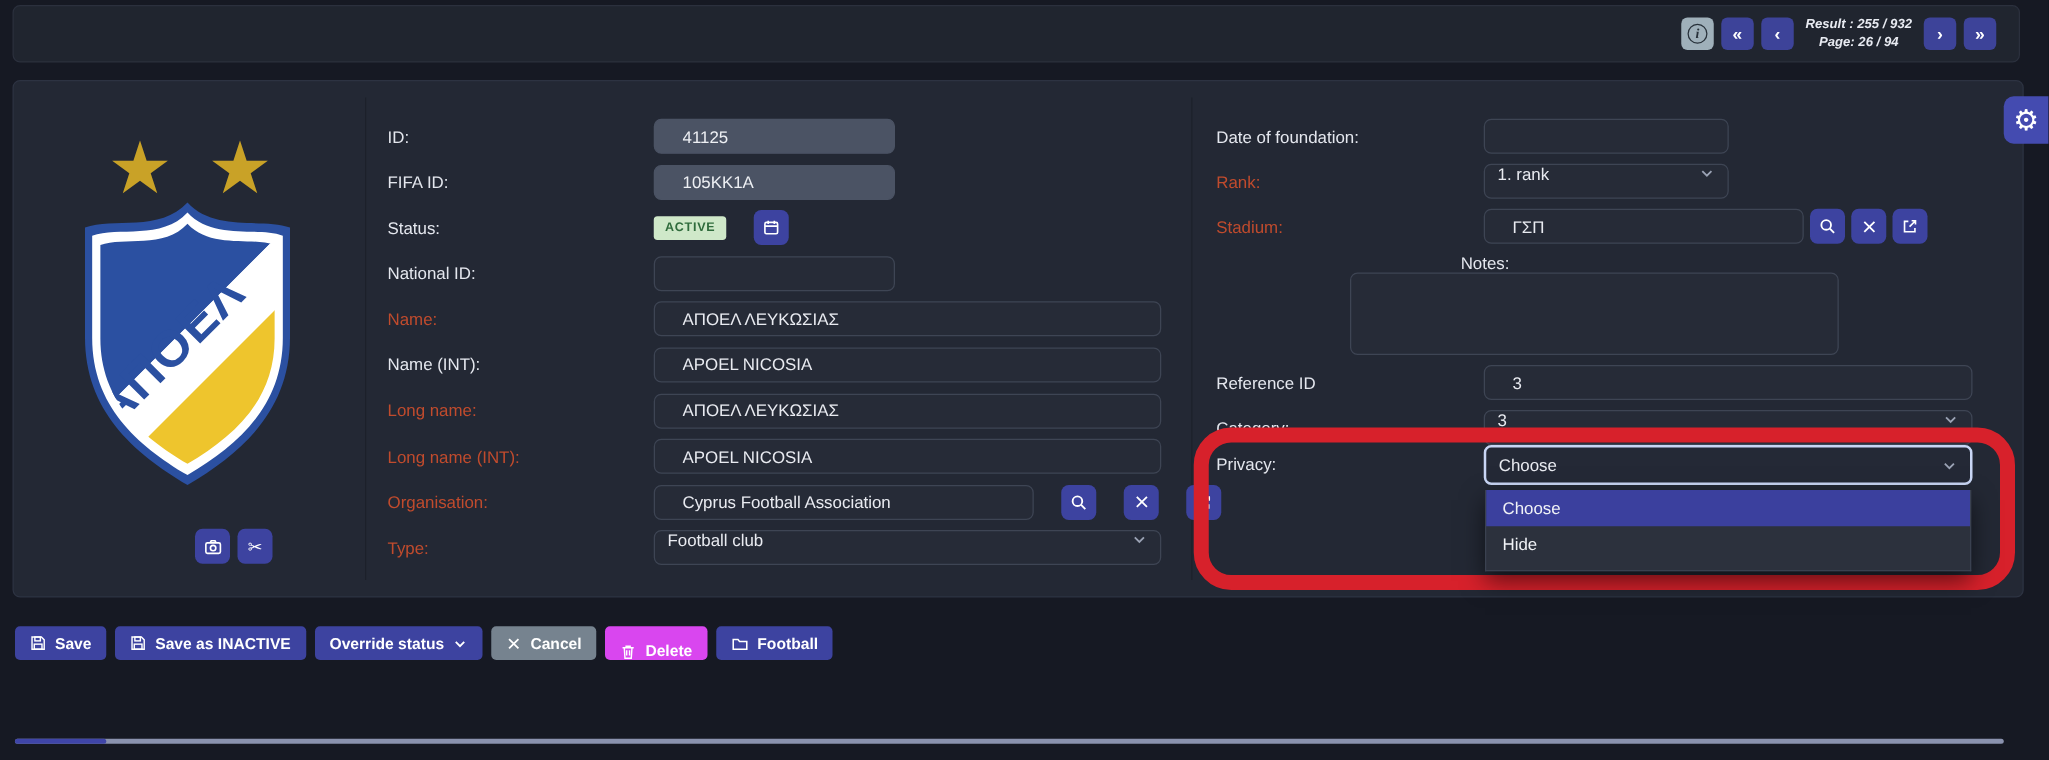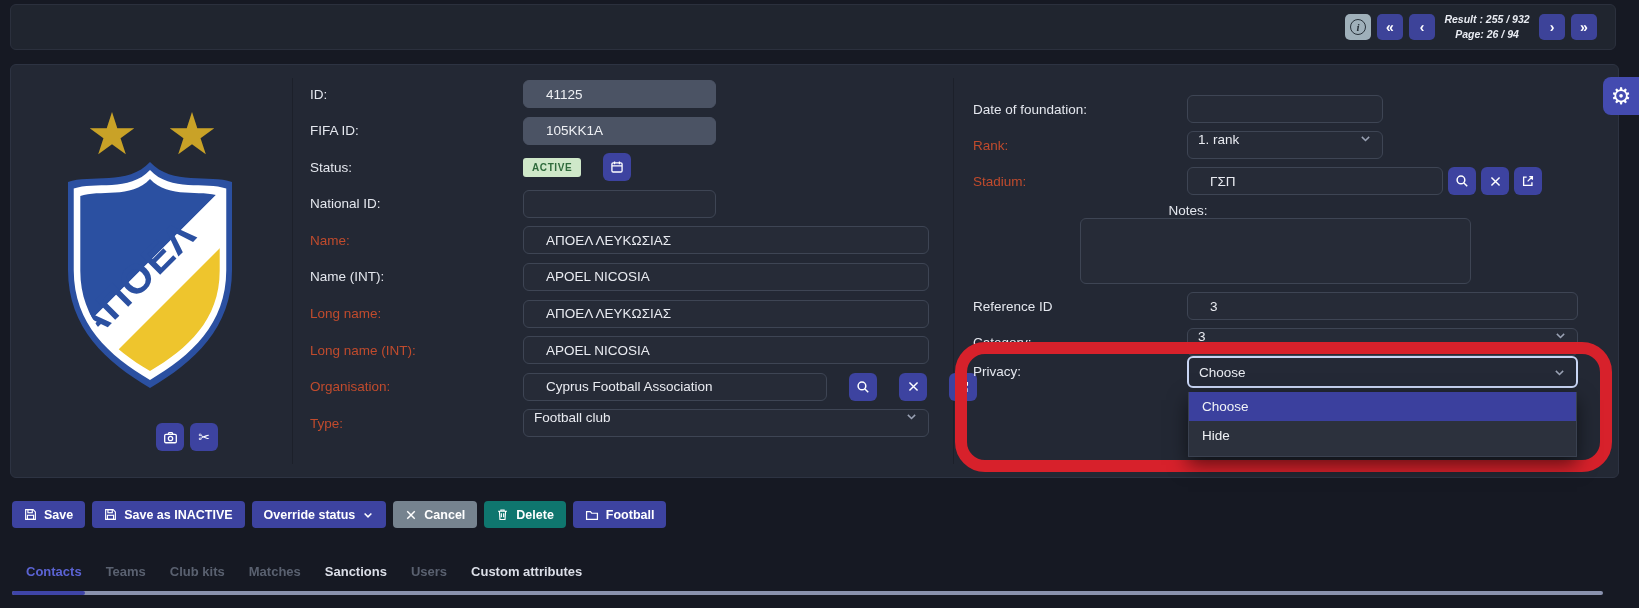--- a/index.html
+++ b/index.html
@@ -29,21 +29,21 @@
 
   
   .logo-wrap { position:absolute; left:38px; top:98px; width:224px; }
   .logo-btns { position:absolute; left:118px; top:325px; display:flex; gap:6px; }
   .iconbtn { width:28px; height:28px; border:none; border-radius:6px; background:#3d43a0; color:#fff;
     display:flex; align-items:center; justify-content:center; cursor:pointer; font-size:14px; }
   .iconbtn svg { display:block; }
 
   
   .form { position:absolute; display:flex; flex-direction:column; }
-  .form-left  { left:310px; top:80px;  gap:8.6px; }
+  .form-left  { left:310px; top:95px;  gap:8.6px; }
   .form-right { left:973px; top:95px;  gap:8px; }
   .frow { display:flex; align-items:center; }
   .frow.top { align-items:flex-start;flex-direction:column; }
   .flabel { font-size:13.5px; color:#e4e7ee; }
   .form-left  .flabel { width:213px; }
   .form-right .flabel { width:214px; }
   .flabel.hl { color:#c04b2d; }
   .fields { display:flex; align-items:center; }
   .inp { height:28px; background:#262b37; border:1px solid #3e4554; border-radius:6px;
     color:#e9ebf1; font-size:13.5px; padding:0 22px; font-family:"Liberation Sans", sans-serif; }
@@ -72,21 +72,21 @@
     color:#f0f2f6; font-size:13.5px; cursor:pointer; }
   .dd-item.selected { background:#3b409e; }
   .ring { position:absolute; left:955px; top:342px; width:657px; height:130px;
     border:12px solid #d7212b; border-radius:30px; z-index:50; pointer-events:none; }
 
   
   .actions { position:absolute; left:12px; top:501px; display:flex; gap:7px; }
   .abtn { height:27px; border:none; border-radius:4px; background:#3d43a0; color:#fff;
     font-size:12.5px; font-weight:bold; display:flex; align-items:center; justify-content:center;
     gap:7px; cursor:pointer; padding:0 12px; font-family:"Liberation Sans", sans-serif; }
-  .abtn.gray { background:#76838f; } .abtn.red { background:#0f766e; }
+  .abtn.gray { background:#76838f; } .abtn.red { background:#d946ef;align-items:flex-end; }
   .abtn svg { display:block; }
 
   
   .tabs { position:absolute; left:26px; top:564px; display:flex; gap:24px; }
   .tab { font-size:13px; font-weight:bold; cursor:pointer; color:#dcdfe8; }
   .tab.active { color:#5b63d3; }
   .tab.muted { color:#5a6170; }
   .tabline { position:absolute; left:12px; top:591px; width:1591px; height:4px;
     background:#8a92ae; border-radius:2px; }
   .tabline-active { position:absolute; left:0; top:0; width:73px; height:4px;
@@ -338,26 +338,17 @@
       <span>Delete</span>
     </button>
     <button class="abtn">
       <svg width="14" height="14" viewBox="0 0 16 16" fill="none" stroke="#fff" stroke-width="1.4">
         <path d="M1.8 4.2 h4.4 l1.4 1.8 h6.6 v7 H1.8 Z"></path>
       </svg>
       <span>Football</span>
     </button>
   </div>
 
-  <div class="tabs">
-    <span class="tab active">Contacts</span>
-    <span class="tab muted">Teams</span>
-    <span class="tab muted">Club kits</span>
-    <span class="tab muted">Matches</span>
-    <span class="tab">Sanctions</span>
-    <span class="tab muted">Users</span>
-    <span class="tab">Custom attributes</span>
-  </div>
   <div class="tabline">
     <div class="tabline-active"></div>
   </div>
 
 </div>
 
 </body></html>

